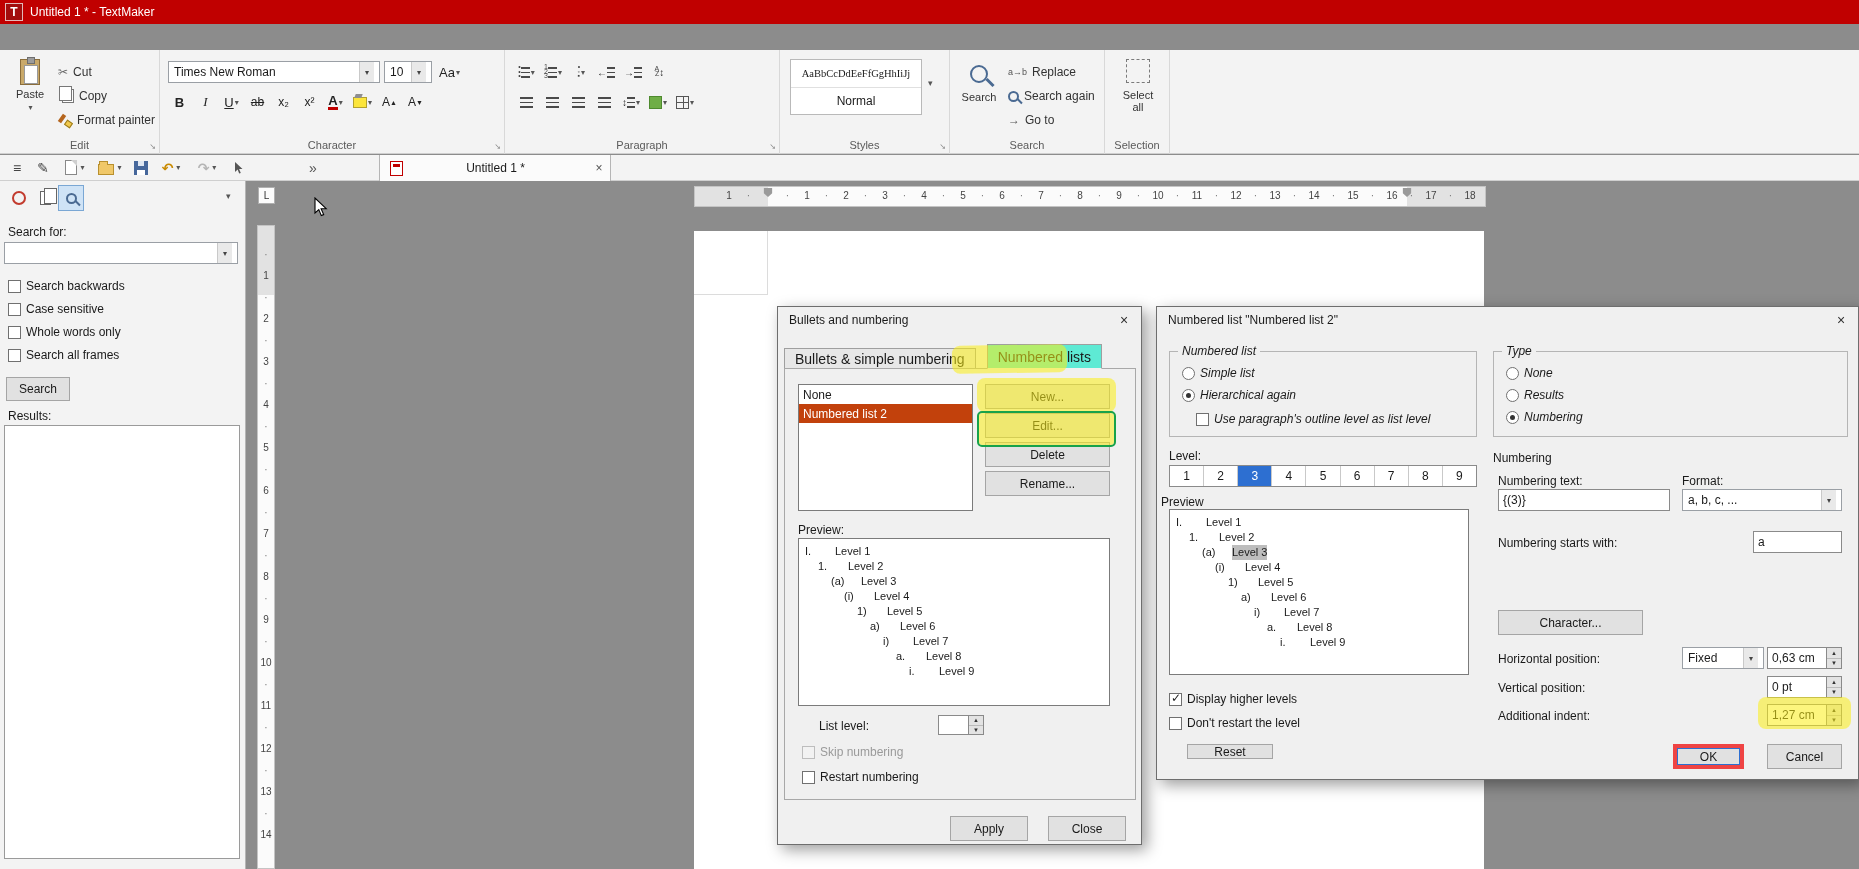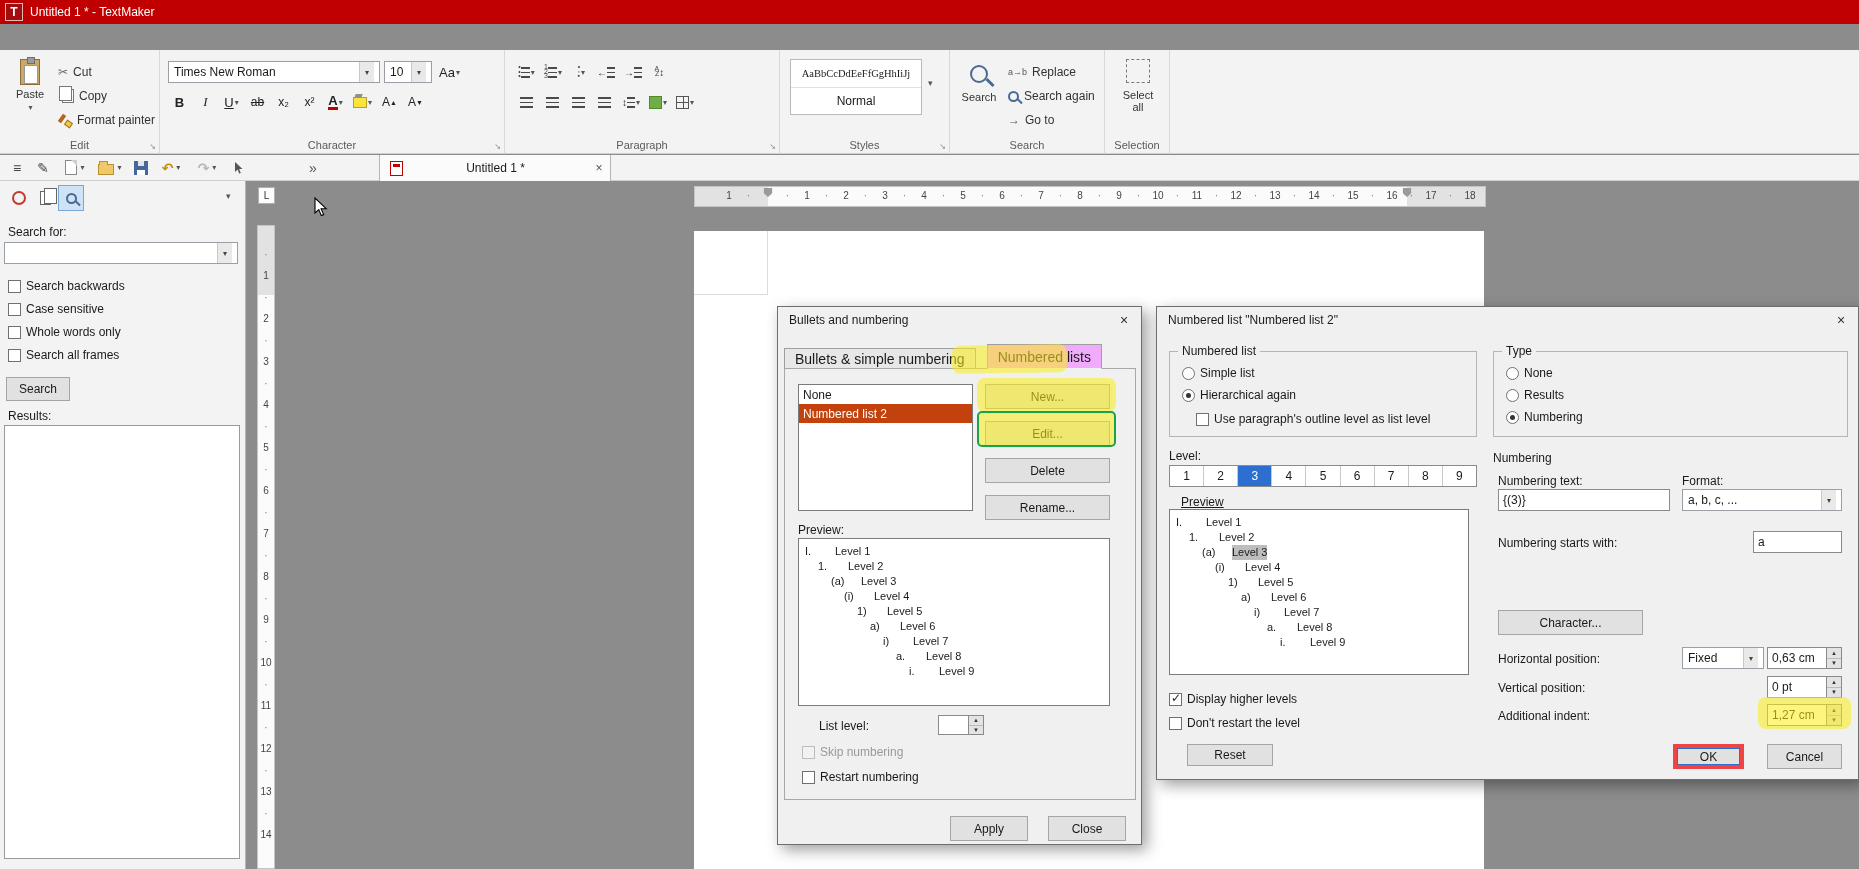--- a/index.html
+++ b/index.html
@@ -98,36 +98,36 @@
   .tabsel { position:absolute; left:258px; top:187px; width:17px; height:17px; background:#fcfcfc; border:1px solid #b0b0b0; font-size:10px; color:#333; display:flex; align-items:center; justify-content:center; }
   .page { position:absolute; left:694px; top:231px; width:790px; height:638px; background:#fff; }
   .guide { position:absolute; background:#dcdcdc; }
 
   
   .dialog { position:absolute; background:#f0f0f0; border:1px solid #6e6e6e; box-shadow:5px 5px 14px rgba(0,0,0,.38); }
   .dlg-title { position:absolute; left:0; top:0; width:100%; height:26px; display:flex; align-items:center; padding-left:11px; font-size:12px; }
   .dlg-close { position:absolute; right:2px; top:1px; width:30px; height:24px; display:flex; align-items:center; justify-content:center; font-size:14px; color:#333; }
   .tabstrip { position:absolute; display:flex; align-items:flex-end; height:26px; }
   .tabstrip .tab { height:21px; padding:0 10px; background:#e7e7e7; border:1px solid #9f9f9f; margin-right:11px; display:flex; align-items:center; font-size:14px; position:relative; }
-  .tabstrip .tab.active { height:25px; background:#f0abfc; border-bottom:1px solid #f0f0f0; z-index:3; }
+  .tabstrip .tab.active { height:25px; background:#5eead4; border-bottom:1px solid #f0f0f0; z-index:3; }
   .tabframe { position:absolute; border:1px solid #a8a8a8; }
   .lb-item { height:19px; display:flex; align-items:center; padding:0 4px; font-size:12px; background:#fff; }
   .lb-item.selected { background:#c2410c; color:#fff; }
-  .side-btns { position:absolute; display:flex; flex-direction:column; gap:12px; }
+  .side-btns { position:absolute; display:flex; flex-direction:column; gap:4px; }
   .side-btns .btn { width:125px; height:25px; }
   .previewbox { position:absolute; background:#fff; border:1px solid #7b7b7b; padding-top:5px; overflow:hidden; }
   .pv-row { display:flex; font-size:11px; line-height:15px; }
   .pv-num { width:30px; flex:none; }
   .pv-row.highlight .pv-text { background:#bdbdbd; }
   .spinner { position:absolute; display:flex; }
   .spinner .sval { flex:1; border:1px solid #8a8a8a; background:#fff; padding:1px 4px; font-size:12px; display:flex; align-items:center; overflow:hidden; }
   .spinner .sarrows { width:15px; border:1px solid #8a8a8a; border-left:none; display:flex; flex-direction:column; background:#e3e3e3; }
   .spinner .sarrows span { flex:1; display:flex; align-items:center; justify-content:center; font-size:6px; color:#333; }
   .spinner .sarrows span:first-child { border-bottom:1px solid #bbb; }
-  .groupbox { position:absolute; border:1px solid #b5b5b5; }
+  .groupbox { position:absolute; border:1px solid #b5b5b5;font-style:italic; }
   .gb-label { position:absolute; top:-8px; left:8px; background:#f0f0f0; padding:0 4px; font-size:12px; }
   .radio { display:flex; align-items:center; gap:5px; font-size:12px; }
   .radio .dot { width:13px; height:13px; border:1px solid #707070; border-radius:50%; background:#fff; position:relative; flex:none; }
   .radio.selected .dot::after { content:""; position:absolute; left:3px; top:3px; width:5px; height:5px; background:#333; border-radius:50%; }
   .radio-col { position:absolute; display:flex; flex-direction:column; gap:8px; }
   .level-strip { position:absolute; display:flex; border:1px solid #8a8a8a; background:#fff; }
   .lvl { flex:1; display:flex; align-items:center; justify-content:center; font-size:12px; border-right:1px solid #c9c9c9; background:#fff; }
   .lvl:last-child { border-right:none; }
   .lvl.selected { background:#2d6fd1; color:#fff; }
   .dlg-label { position:absolute; font-size:12px; white-space:nowrap; }
@@ -654,21 +654,21 @@
 
         <span class="lvl">6</span>
 
         <span class="lvl">7</span>
 
         <span class="lvl">8</span>
 
         <span class="lvl">9</span>
       </div>
 
-    <span class="dlg-label" style="left:24px;top:188px;text-decoration:underline;">Preview</span>
+    <span class="dlg-label" style="left:4px;top:188px;">Preview</span>
     <div class="previewbox" style="left:12px;top:202px;width:300px;height:166px;">
 
         <div class="pv-row" style="padding-left: 6px;">
           <span class="pv-num">I.</span>
           <span class="pv-text">Level 1</span>
         </div>
 
         <div class="pv-row" style="padding-left: 19px;">
           <span class="pv-num">1.</span>
           <span class="pv-text">Level 2</span>
@@ -715,21 +715,21 @@
         <label class="cb checked">
           <span class="box"></span>
           <span>Display higher levels</span>
         </label>
 
         <label class="cb">
           <span class="box"></span>
           <span>Don't restart the level</span>
         </label>
       </div>
-    <button class="btn" style="position:absolute;left:30px;top:437px;width:86px;height:22px;">Reset</button>
+    <button class="btn" style="position:absolute;left:30px;top:437px;width:86px;height:15px;">Reset</button>
 
     <span class="dlg-label" style="left:336px;top:144px;">Numbering</span>
 
     <span class="dlg-label" style="left:341px;top:167px;">Numbering text:</span>
     <div class="field" style="left:341px;top:182px;width:172px;height:22px;">
       <span>{(3)}</span>
     </div>
 
     <span class="dlg-label" style="left:525px;top:167px;">Format:</span>
     <div class="combo" style="position:absolute;left:525px;top:182px;width:160px;height:22px;">

